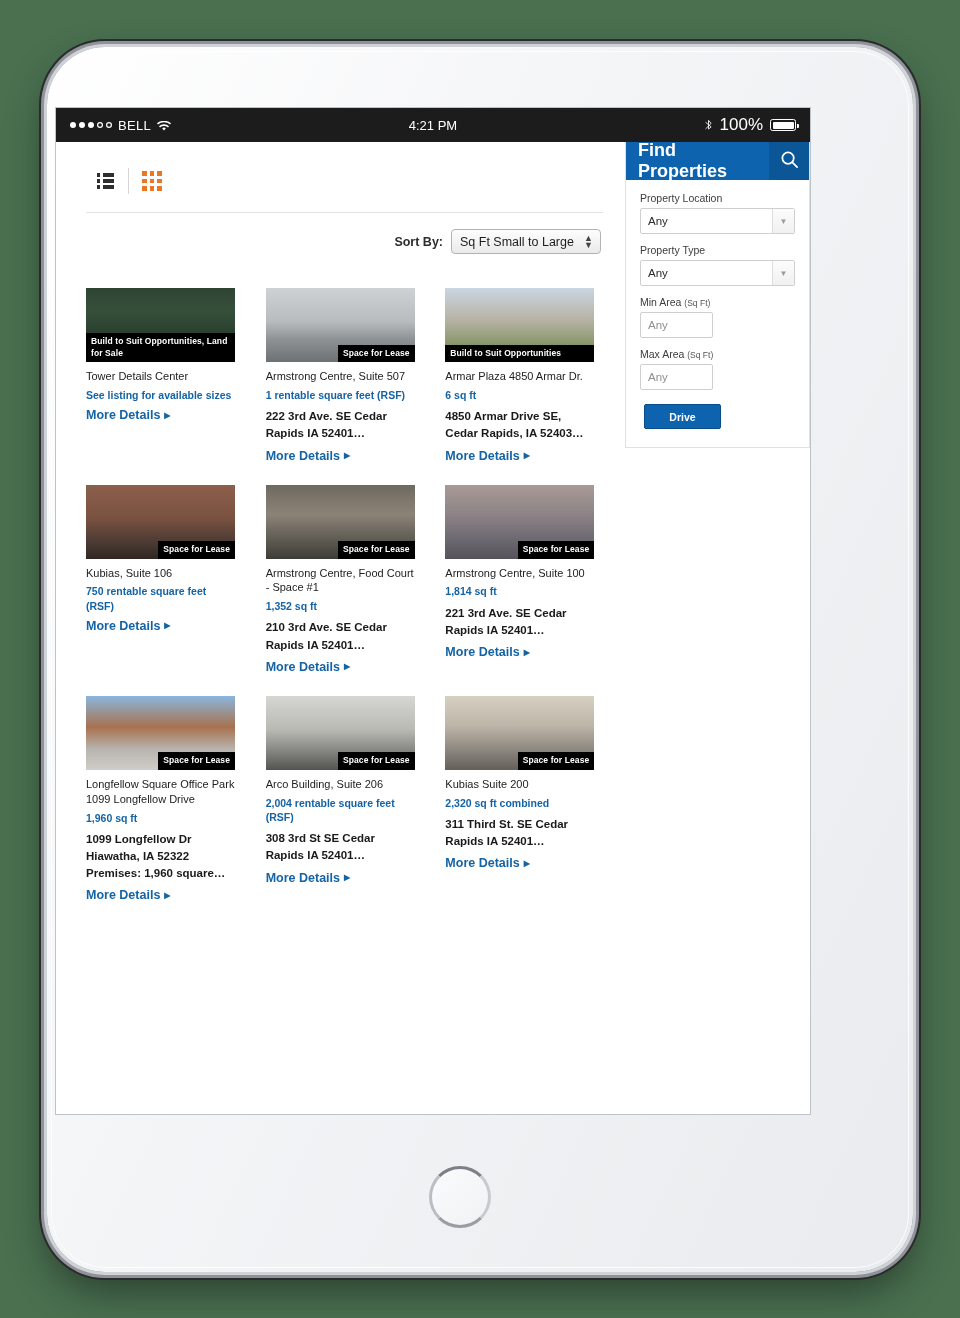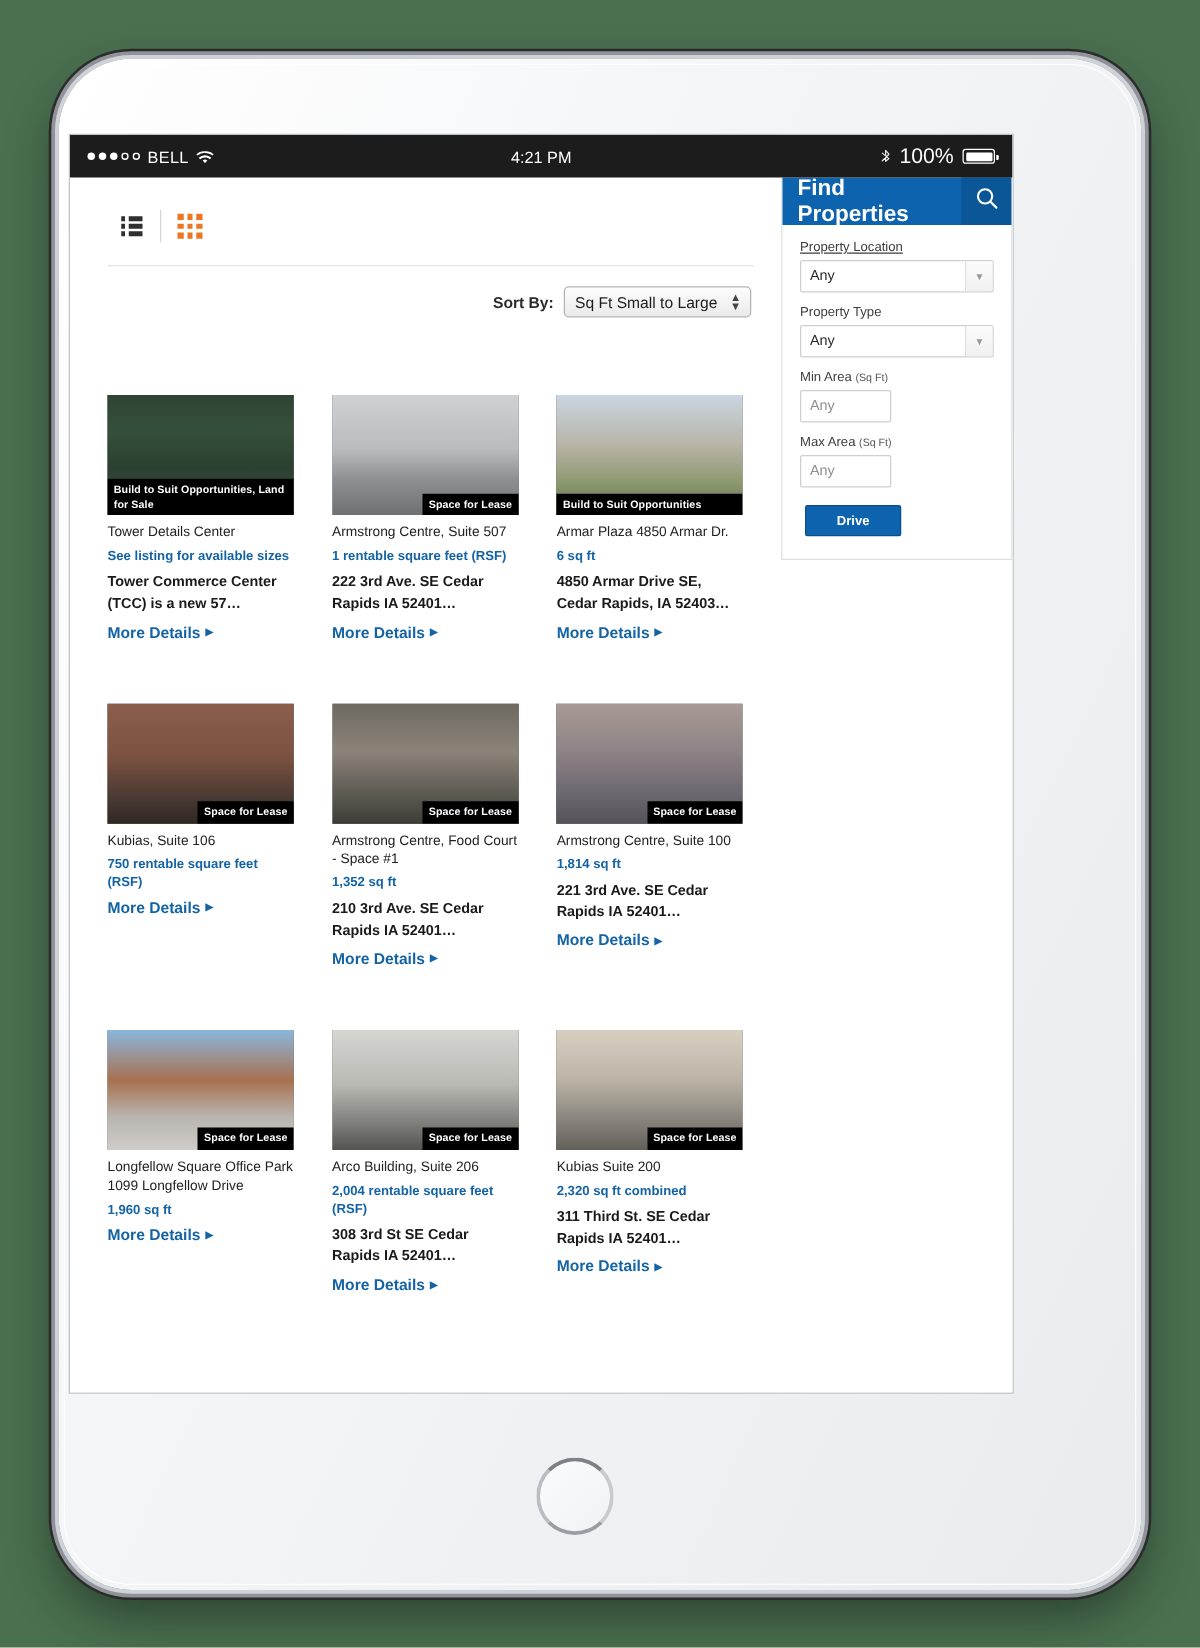--- a/index.html
+++ b/index.html
@@ -182,24 +182,23 @@
   
   #cards {
     display: grid;
     grid-template-columns: repeat(3, 1fr);
     column-gap: 22px;
     row-gap: 0;
   }
   .card { width: 149px; margin-bottom: 0; }
 
   .thumb {
-    width: 149px; height: 96px;
+    width: 149px; height: 74px;
     position: relative; overflow: hidden;
     background: #555;
-    margin-top: 28px;
   }
   .thumb .tag {
     position: absolute; left: 0; bottom: 0;
     background: #000; color: #fff;
     font-size: 8.5px; font-weight: 700;
     line-height: 1.35;
     padding: 3px 5px;
     letter-spacing: .1px;
     max-width: 100%;
   }
@@ -246,21 +245,21 @@
     width: 40px; height: 38px;
     background: #0b5697;
     display: flex; align-items: center; justify-content: center;
     cursor: pointer;
   }
   #sidebar-body { padding: 12px 14px 18px 14px; }
   .field-label {
     font-size: 10.5px; color: #3c3c3c;
     margin-bottom: 4px; margin-top: 10px;
   }
-  .field-label:first-child { margin-top: 0; text-decoration: underline; }
+  .field-label:first-child { margin-top: 0; }
   .field-label .unit { font-size: 8.5px; color: #555; }
 
   .select-box {
     display: flex; align-items: stretch;
     border: 1px solid #cfcfcf; background: #fff;
     height: 26px; border-radius: 2px;
     cursor: pointer;
   }
   .select-box .val {
     flex: 1; font-size: 11.5px; color: #2b2b2b;
@@ -383,21 +382,21 @@
           <span id="sort-arrows">
             <span>▲</span>
               <span>▼</span>
           </span>
         </span>
       </div>
 
       <div id="cards">
           <div class="card"><div class="thumb" style="background-image: linear-gradient(rgb(47, 68, 52) 0%, rgb(53, 80, 58) 30%, rgb(43, 64, 48) 60%, rgb(60, 83, 64) 100%);">
               <div class="tag full">Build to Suit Opportunities, Land for Sale</div>
-            </div><div class="card-title">Tower Details Center</div><div class="card-size">See listing for available sizes</div><div class="card-addr">Tower Commerce Center (TCC) is a new 57…</div><a class="more-details">
+            </div><div class="card-title">Tower Details Center</div><div class="card-size">See listing for available sizes</div><a class="more-details">
               <span>More Details</span>
               <span class="caret">▶</span>
             </a></div>
           <div class="card"><div class="thumb" style="background-image: linear-gradient(rgb(207, 210, 212) 0%, rgb(185, 188, 191) 45%, rgb(141, 145, 148) 70%, rgb(109, 113, 116) 100%);">
               <div class="tag right">Space for Lease</div>
             </div><div class="card-title">Armstrong Centre, Suite 507</div><div class="card-size">1 rentable square feet (RSF)</div><div class="card-addr">222 3rd Ave. SE Cedar Rapids IA 52401…</div><a class="more-details">
               <span>More Details</span>
               <span class="caret">▶</span>
             </a></div>
           <div class="card"><div class="thumb" style="background-image: linear-gradient(rgb(201, 214, 226) 0%, rgb(184, 179, 166) 42%, rgb(142, 154, 114) 72%, rgb(95, 111, 74) 100%);">
@@ -419,21 +418,21 @@
               <span class="caret">▶</span>
             </a></div>
           <div class="card"><div class="thumb" style="background-image: linear-gradient(rgb(168, 154, 149) 0%, rgb(141, 131, 134) 40%, rgb(110, 106, 114) 72%, rgb(85, 82, 90) 100%);">
               <div class="tag right">Space for Lease</div>
             </div><div class="card-title">Armstrong Centre, Suite 100</div><div class="card-size">1,814 sq ft</div><div class="card-addr">221 3rd Ave. SE Cedar Rapids IA 52401…</div><a class="more-details">
               <span>More Details</span>
               <span class="caret">▶</span>
             </a></div>
           <div class="card"><div class="thumb" style="background-image: linear-gradient(rgb(138, 182, 221) 0%, rgb(168, 113, 79) 42%, rgb(184, 180, 174) 72%, rgb(207, 205, 201) 100%);">
               <div class="tag right">Space for Lease</div>
-            </div><div class="card-title">Longfellow Square Office Park 1099 Longfellow Drive</div><div class="card-size">1,960 sq ft</div><a class="more-details">
+            </div><div class="card-title">Longfellow Square Office Park 1099 Longfellow Drive</div><div class="card-size">1,960 sq ft</div><div class="card-addr">1099 Longfellow Dr Hiawatha, IA 52322 Premises: 1,960 square…</div><a class="more-details">
               <span>More Details</span>
               <span class="caret">▶</span>
             </a></div>
           <div class="card"><div class="thumb" style="background-image: linear-gradient(rgb(214, 214, 210) 0%, rgb(185, 186, 180) 45%, rgb(126, 127, 122) 78%, rgb(83, 84, 79) 100%);">
               <div class="tag right">Space for Lease</div>
             </div><div class="card-title">Arco Building, Suite 206</div><div class="card-size">2,004 rentable square feet (RSF)</div><div class="card-addr">308 3rd St SE Cedar Rapids IA 52401…</div><a class="more-details">
               <span>More Details</span>
               <span class="caret">▶</span>
             </a></div>
           <div class="card"><div class="thumb" style="background-image: linear-gradient(rgb(215, 207, 192) 0%, rgb(189, 181, 167) 40%, rgb(141, 136, 128) 72%, rgb(99, 95, 89) 100%);">

